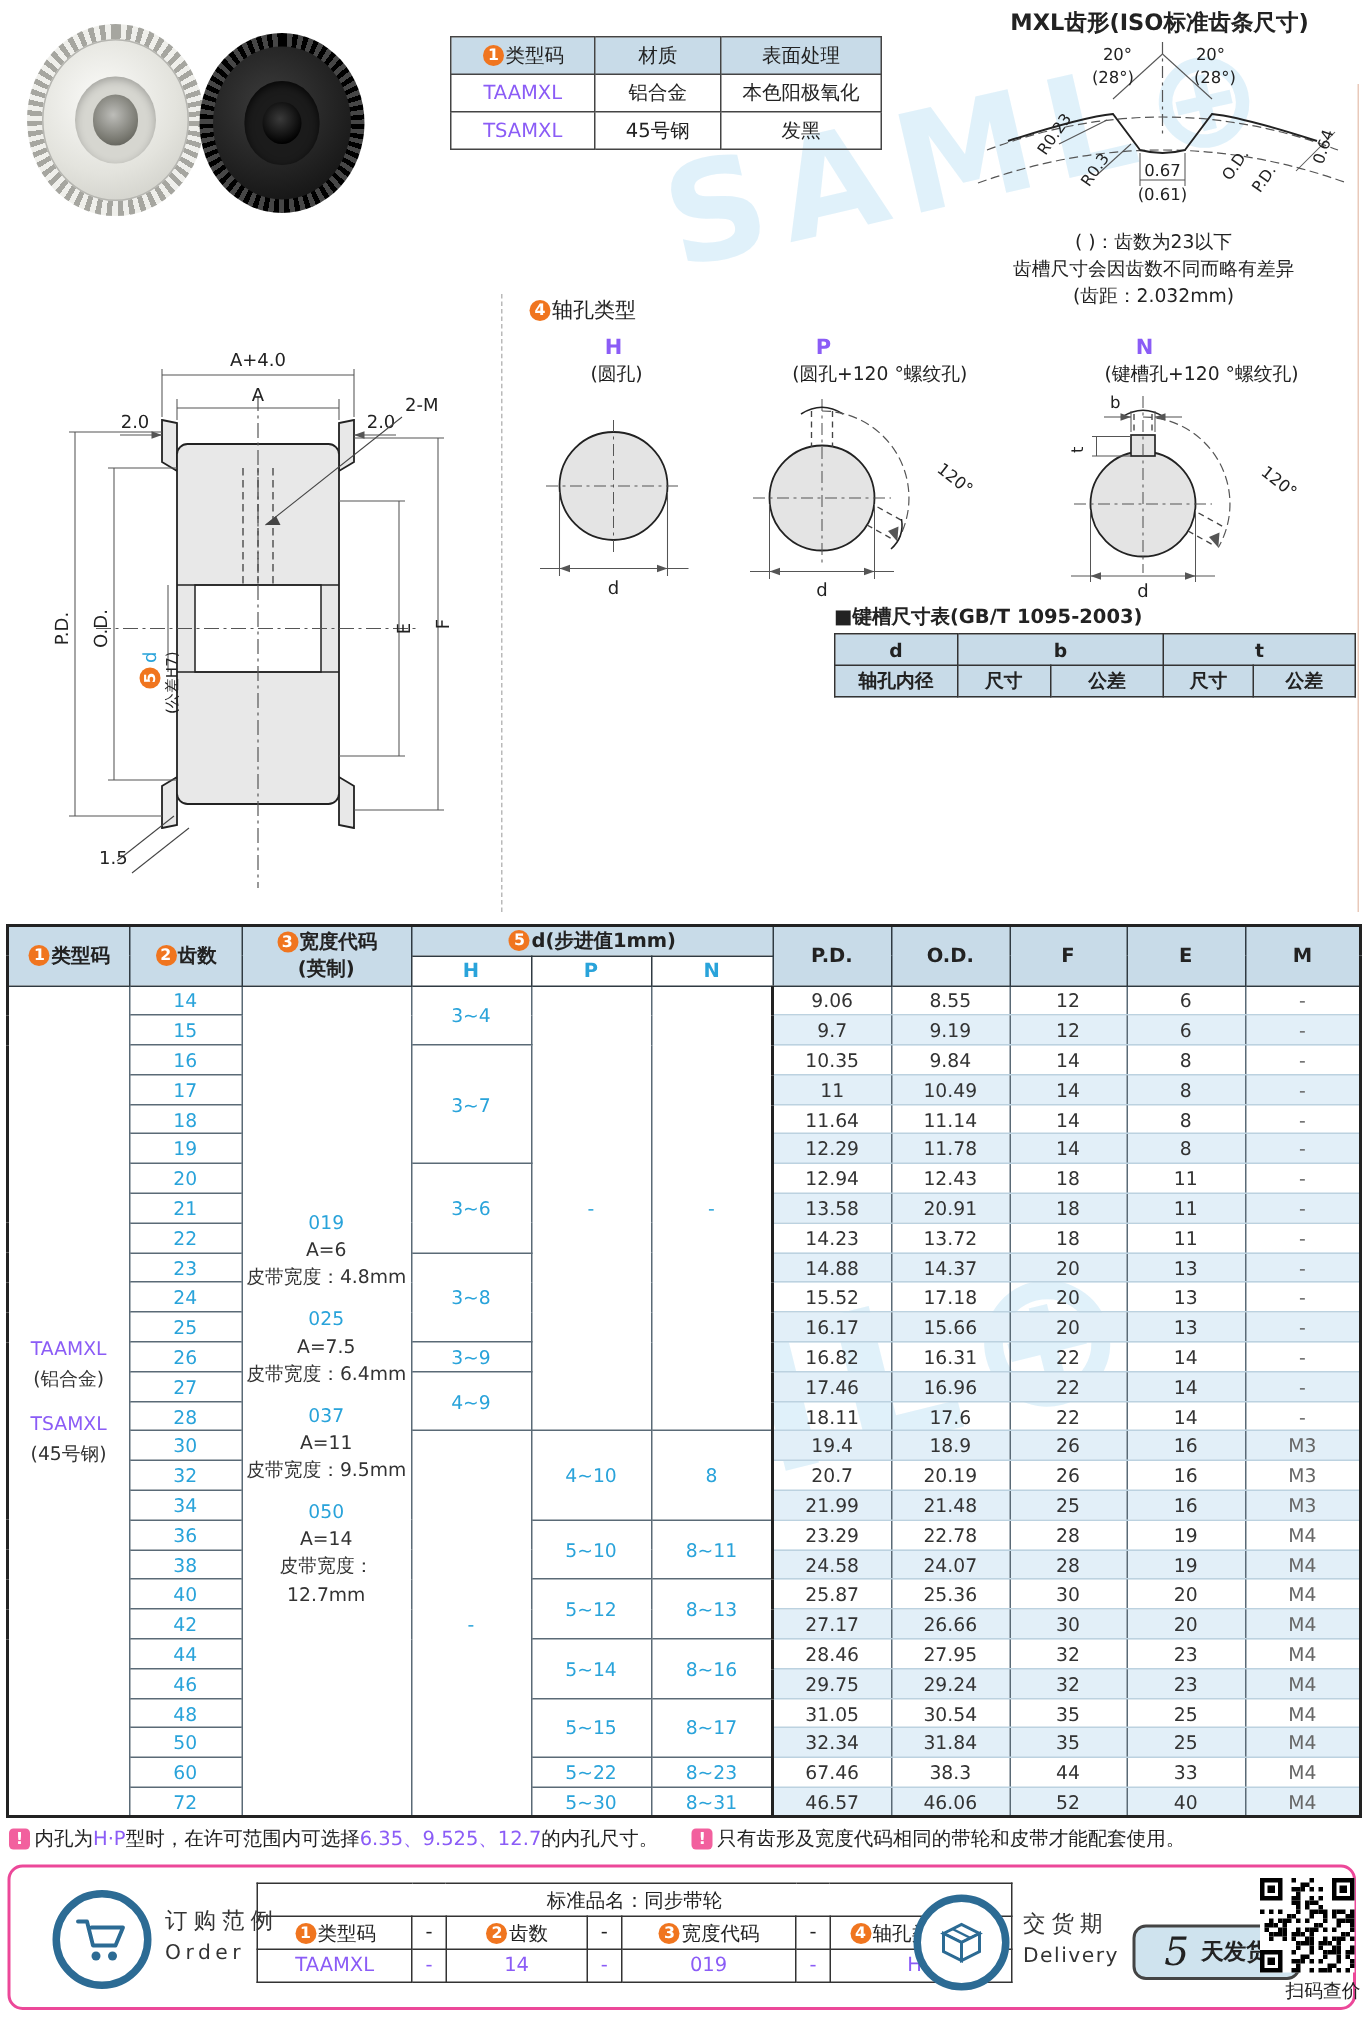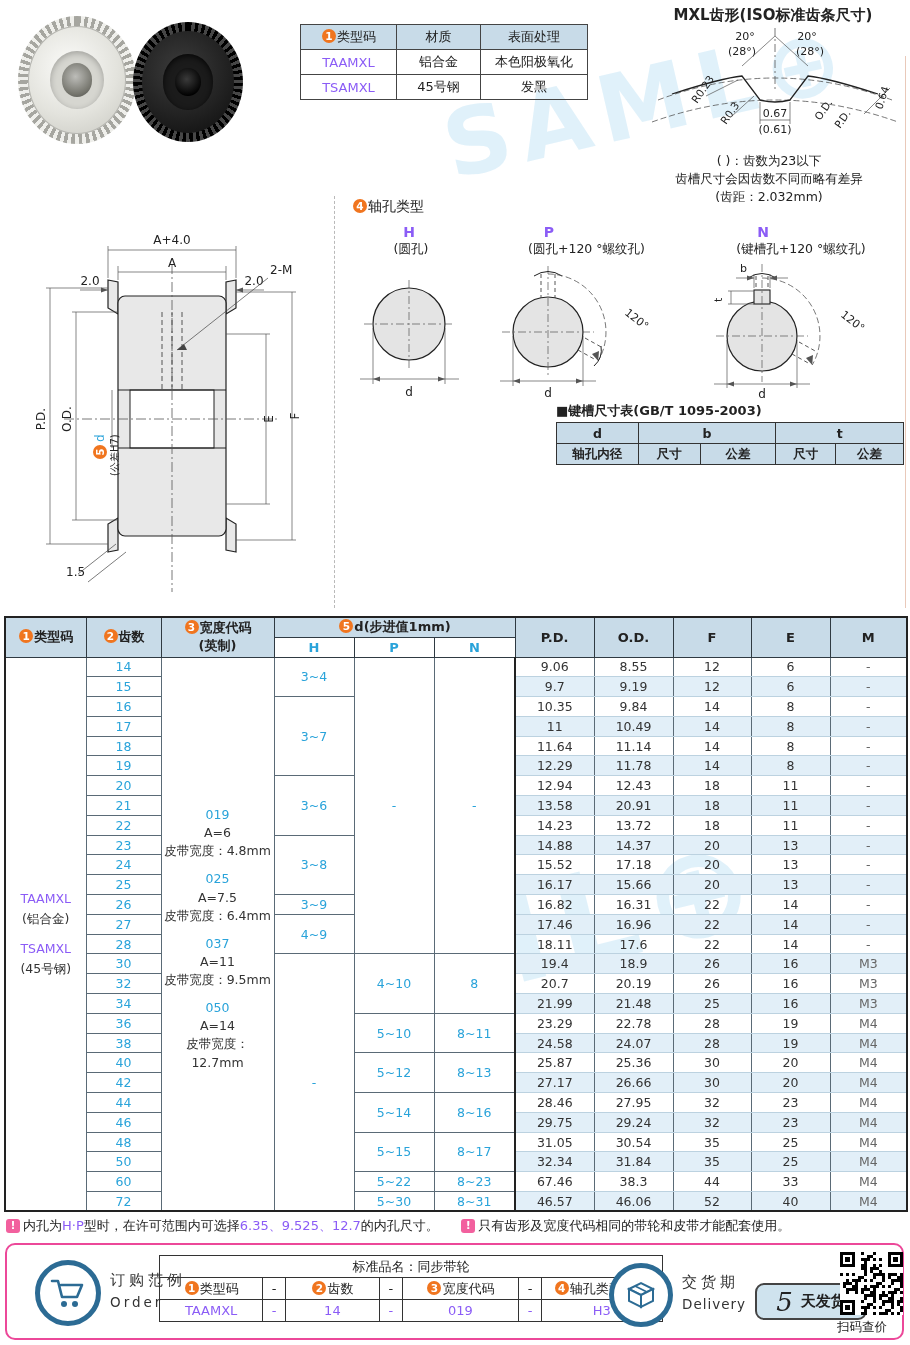--- a/index.html
+++ b/index.html
@@ -77,21 +77,21 @@
   .otab { border-collapse:collapse; }
   .otab td { border:1px solid #333; text-align:center; font-size:13px; height:22px; padding:0 2px; }
   #ship-box { position:absolute; left:748px; top:38px; width:112px; height:37px; background:#cfe3ee;
               border:2px solid #444; border-radius:9px; display:flex; align-items:center; justify-content:center; gap:8px; }
   #ship-box .days { font-family:"DejaVu Serif","Liberation Serif",serif; font-style:italic; font-size:26px; }
   #ship-box .ship { font-size:15px; font-weight:600; }
   #qr { position:absolute; left:833px; top:7px; width:63px; height:63px; background:#fff; }
   #qr i { position:absolute; width:3px; height:3px; background:#000; }
   #qr .fp { position:absolute; width:15px; height:15px; border:3px solid #000; background:#fff; }
   #qr .fp::after { content:""; position:absolute; inset:2px; background:#000; }
-  #qr-label { position:absolute; left:830px; top:74px; width:70px; text-align:left; font-size:12.5px; }
+  #qr-label { position:absolute; left:830px; top:74px; width:70px; text-align:right; font-size:12.5px; }
   svg text { font-family:"DejaVu Sans","Liberation Sans",sans-serif; }
 </style>
 </head>
 <body>
 
 <div id="wm1" class="wm"><span>SAML</span><span>⊕</span></div>
 <div id="wm2" class="wm"><span>SAML</span><span>⊕</span></div>
 
 <div id="pulley-silver" class="pulley">
   <div class="teeth"></div>
@@ -652,21 +652,21 @@
     <svg width="40" height="38" viewBox="0 0 40 38">
       <path d="M4,7 h6 l4,16 h15 l5,-12 h-21" fill="none" stroke="#2c6b94" stroke-width="2.6" stroke-linejoin="round" stroke-linecap="round"></path>
       <circle cx="16" cy="30" r="3" fill="#2c6b94"></circle>
       <circle cx="27" cy="30" r="3" fill="#2c6b94"></circle>
     </svg>
   </div>
   <div class="biglabel abs" style="left:103px; top:24px;">
     <div>订购范例</div>
     <div class="en">Order</div>
   </div>
-  <table class="otab abs" style="left:152px; top:10px; width:504px;padding-left:38px;">
+  <table class="otab abs" style="left:164px; top:10px; width:504px;padding-left:38px;">
     <colgroup>
       <col style="width:92px">
         <col style="width:20px">
         <col style="width:84px">
         <col style="width:20px">
       <col style="width:104px">
         <col style="width:20px">
         <col style="width:108px">
     </colgroup>
     <tbody>

